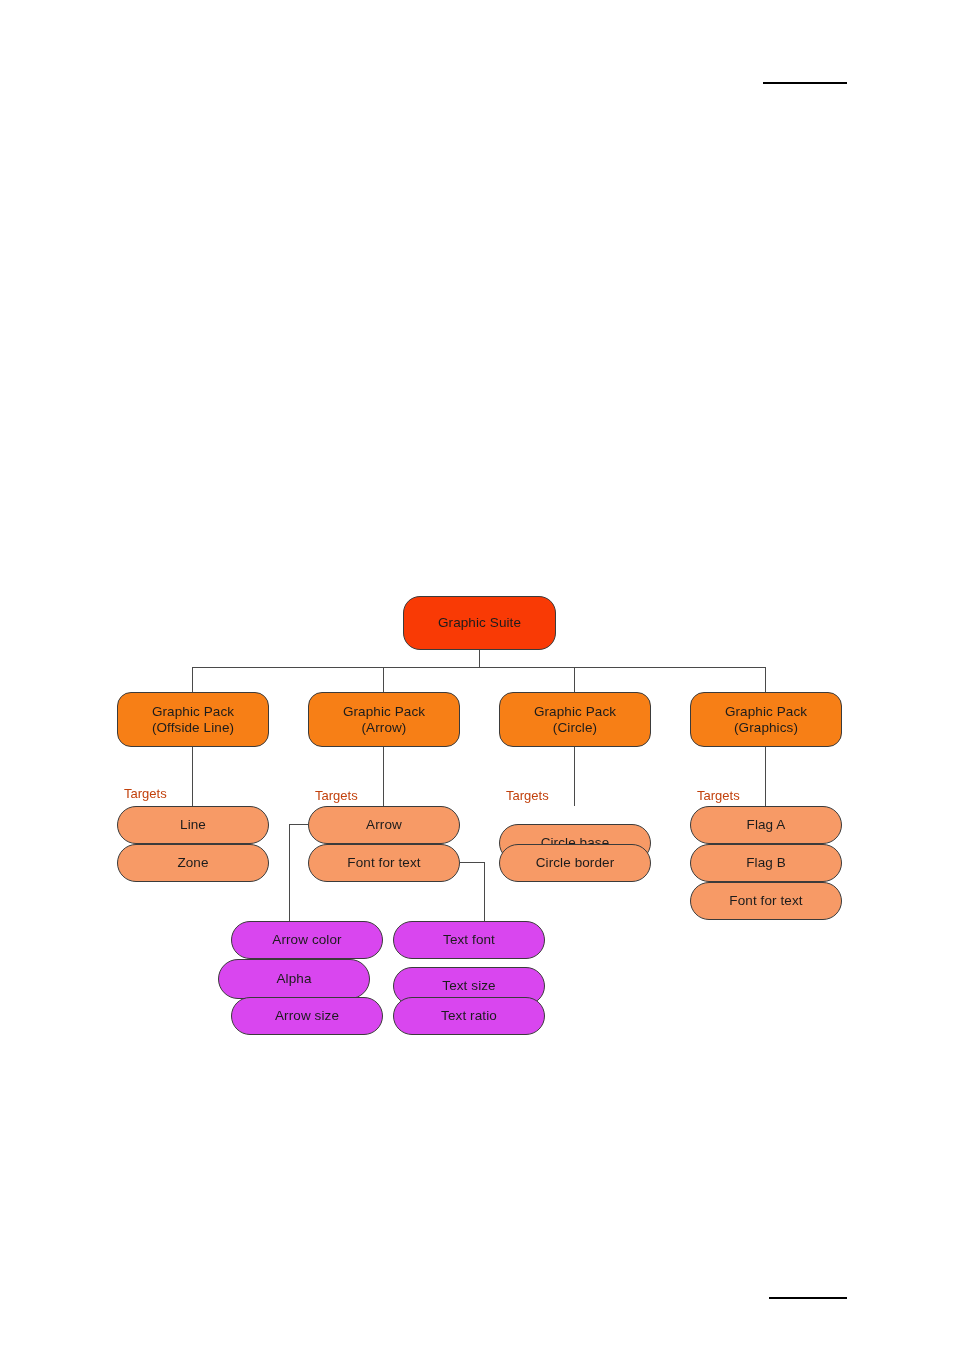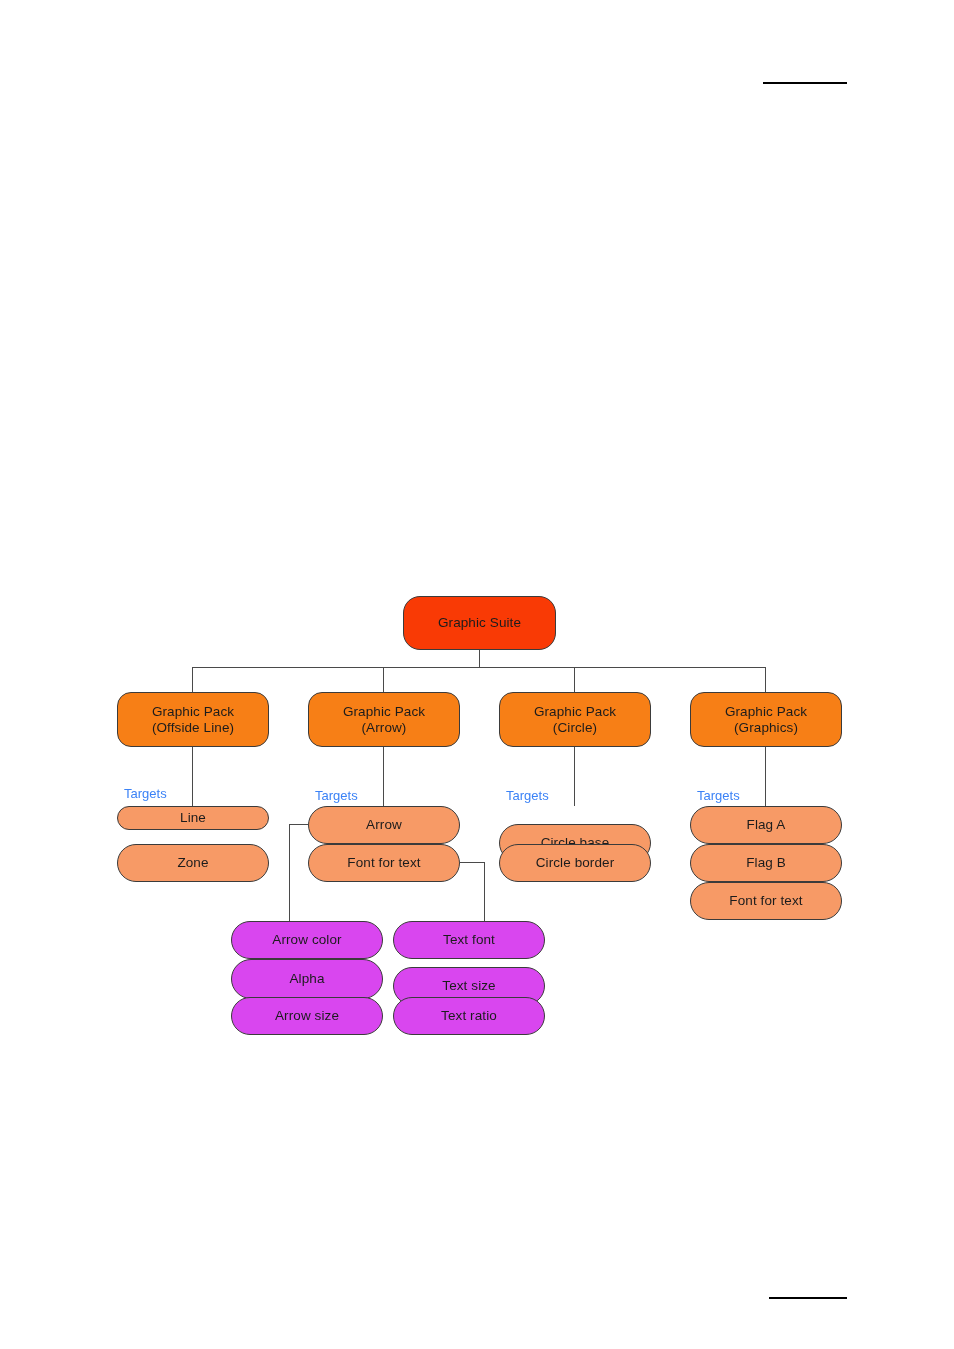--- a/index.html
+++ b/index.html
@@ -68,21 +68,21 @@
     position: absolute;
     background: #4a4a4a;
   }
   .edge-h { height: 1px; }
   .edge-v { width: 1px; }
 
   .targets-label {
     position: absolute;
     font-size: 13px;
     line-height: 15px;
-    color: #3b82f6;
+    color: #c2410c;
     white-space: nowrap;
   }
 </style>
 </head>
 <body>
 
 <div class="page-rule" id="rule-top"></div>
 <div class="page-rule" id="rule-bottom"></div>
 
 <div id="diagram">
@@ -99,21 +99,21 @@
   <div class="edge edge-v" style="left:383px; top:667px; width:1px; height:25px;"></div>
   <div class="edge edge-v" style="left:574px; top:667px; width:1px; height:25px;"></div>
   <div class="edge edge-v" style="left:765px; top:667px; width:1px; height:25px;"></div>
 
   <div class="node tier-pack" style="left:117px; top:692px; width:152px; height:55px;">
     <span>Graphic Pack
 (Offside Line)</span>
   </div>
   <div class="edge edge-v" style="left:192px; top:747px; width:1px; height:59px;"></div>
   <div class="targets-label" style="left:124px; top:786px;">Targets</div>
-  <div class="node tier-target" style="left:117px; top:806px; width:152px; height:24px;text-align:right;">
+  <div class="node tier-target" style="left:117px; top:806px; width:152px; height:38px;text-align:right;">
     <span>Line</span>
   </div>
   <div class="node tier-target" style="left:117px; top:844px; width:152px; height:38px;">
     <span>Zone</span>
   </div>
 
   <div class="node tier-pack" style="left:308px; top:692px; width:152px; height:55px;">
     <span>Graphic Pack
 (Arrow)</span>
   </div>
@@ -128,21 +128,21 @@
 
   <div class="edge edge-h" style="left:289px; top:824px; width:20px; height:1px;"></div>
   <div class="edge edge-v" style="left:289px; top:824px; width:1px; height:97px;"></div>
 
   <div class="edge edge-h" style="left:459px; top:862px; width:26px; height:1px;"></div>
   <div class="edge edge-v" style="left:484px; top:862px; width:1px; height:59px;"></div>
 
   <div class="node tier-prop" style="left:231px; top:921px; width:152px; height:38px;">
     <span>Arrow color</span>
   </div>
-  <div class="node tier-prop" style="left:231px; top:959px; width:152px; height:40px;">
+  <div class="node tier-prop" style="left:218px; top:959px; width:152px; height:40px;">
     <span>Alpha</span>
   </div>
   <div class="node tier-prop" style="left:231px; top:997px; width:152px; height:38px;">
     <span>Arrow size</span>
   </div>
 
   <div class="node tier-prop" style="left:393px; top:921px; width:152px; height:38px;">
     <span>Text font</span>
   </div>
   <div class="node tier-prop" style="left:393px; top:959px; width:152px; height:38px;margin-top:8px;">

